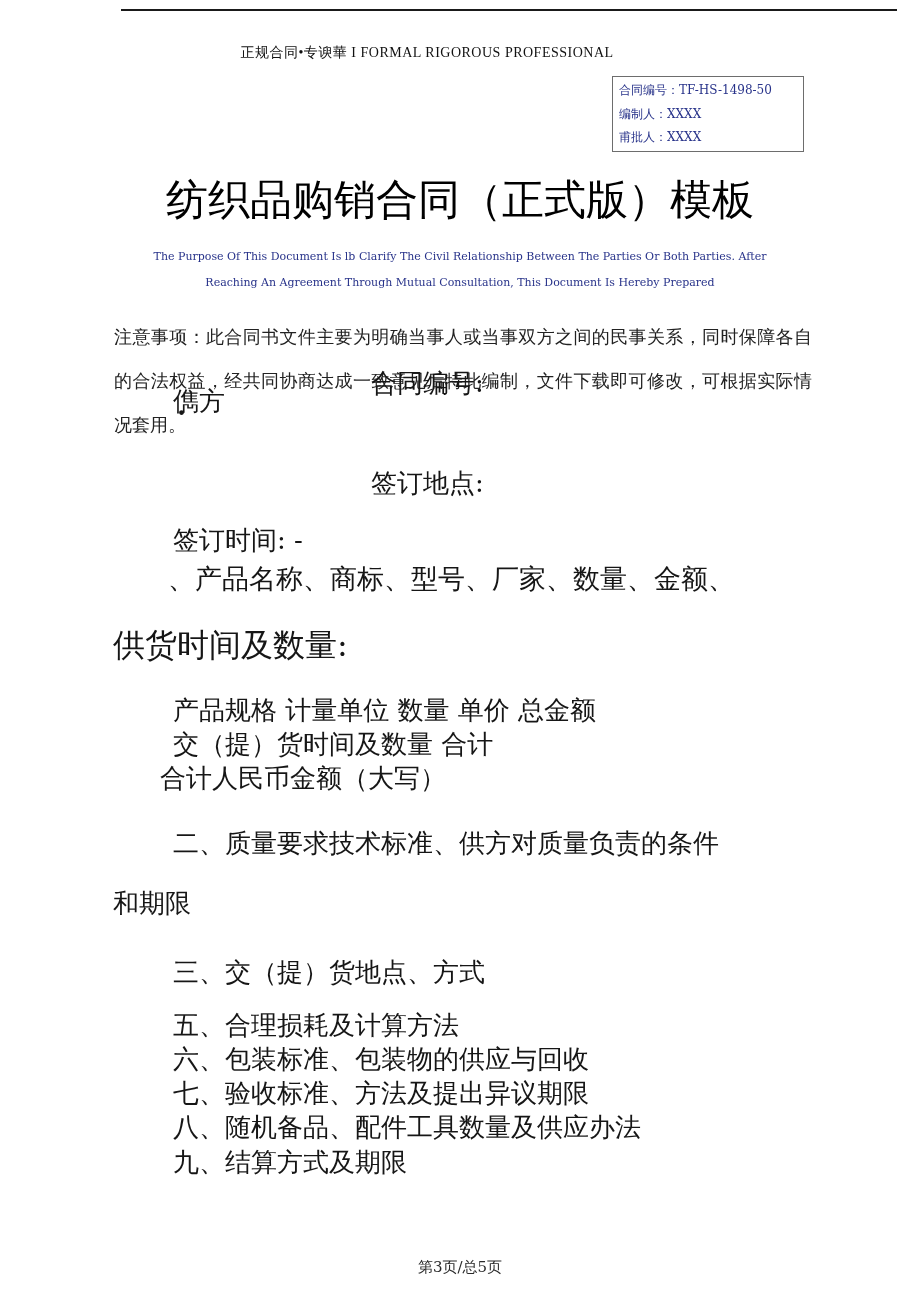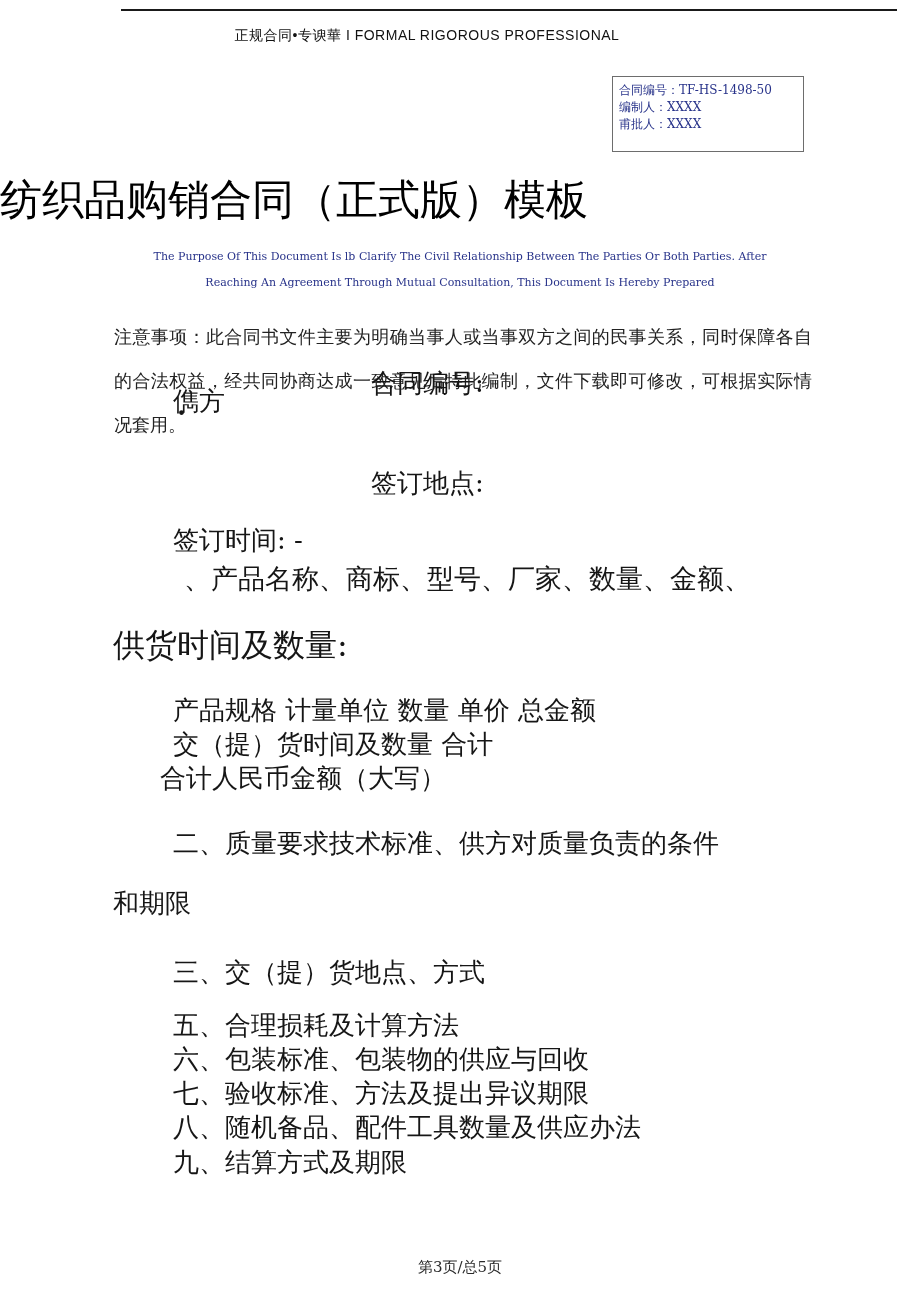--- a/index.html
+++ b/index.html
@@ -13,44 +13,45 @@
     color: #1a1a1a;
   }
   .top-rule {
     position: absolute;
     left: 121px; top: 9px;
     width: 776px; height: 2px;
     background: #1a1a1a;
   }
   .masthead {
     position: absolute;
-    left: 0; top: 27px; width: 854px;
+    left: 0; top: 44px; width: 854px;
     text-align: center;
-    font-family: Liberation Sans, sans-serif;
+    font-family: Liberation Serif, serif;
     font-size: 14px;
     color: #111111;
     letter-spacing: 0.5px;
     white-space: nowrap;
   }
   .info-box {
     position: absolute;
     left: 612px; top: 76px;
     width: 178px; height: 64px;
     border: 1px solid #6d6d6d;
     padding: 5px 6px;
     display: flex;
     flex-direction: column;
-    justify-content: flex-start;
+    justify-content: space-between;
     font-size: 12px;
     color: #28338a;
     white-space: nowrap;
   }
   .doc-title {
     position: absolute;
     left: 0; top: 172px; width: 920px;
+    text-align: center;
     font-size: 42px;
     color: #000000;
     white-space: nowrap;
   }
   .doc-subtitle {
     position: absolute;
     left: 0; top: 244px; width: 920px;
     text-align: center;
     font-size: 11px;
     line-height: 26px;
@@ -69,21 +70,21 @@
     position: absolute;
     font-size: 26px;
     color: #161616;
     white-space: nowrap;
   }
   .party        { left: 173px; top: 384px; }
   .cno-inline   { left: 371px; top: 366px; }
   .dot          { left: 177px; top: 398px; font-weight: bold; }
   .sign-place   { left: 371px; top: 466px; }
   .sign-time    { left: 173px; top: 523px; }
-  .clause-one   { left: 168px; top: 561px; font-size: 27px; margin-left: 16px; }
+  .clause-one   { left: 168px; top: 561px; font-size: 27px; }
   .supply-time  { left: 113px; top: 624px; font-size: 32px; }
   .table-header { left: 173px; top: 693px; }
   .delivery-row { left: 173px; top: 727px; }
   .total-row    { left: 160px; top: 761px; }
   .clause-two   { left: 173px; top: 826px; }
   .clause-two-b { left: 113px; top: 886px; }
   .c3 { left: 173px; top: 955px; }
   .c5 { left: 173px; top: 1008px; }
   .c6 { left: 173px; top: 1042px; }
   .c7 { left: 173px; top: 1076px; }

